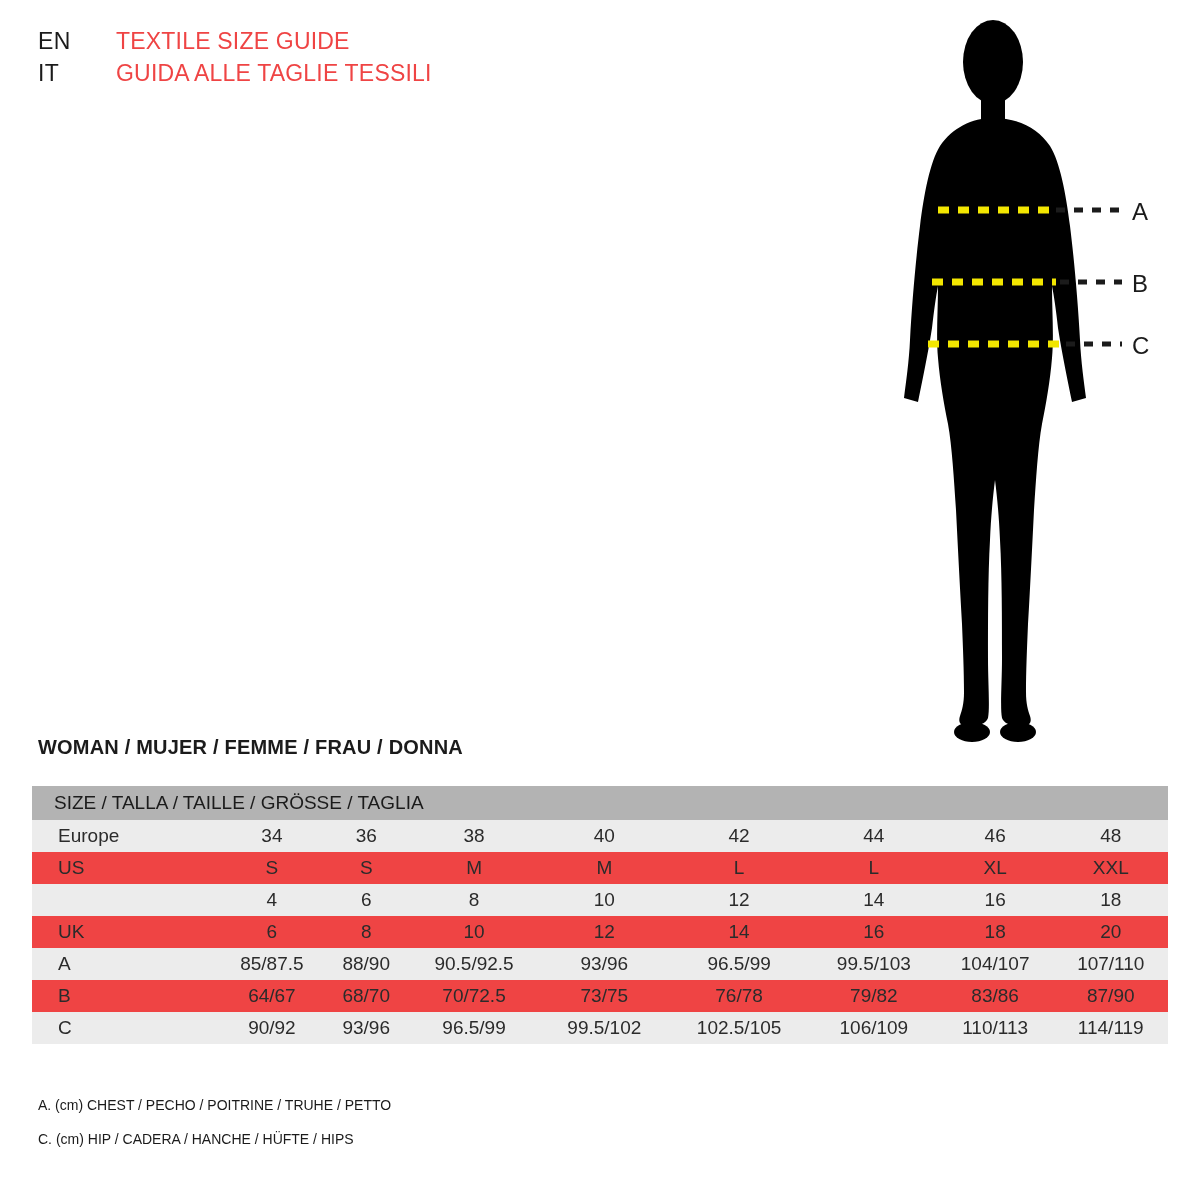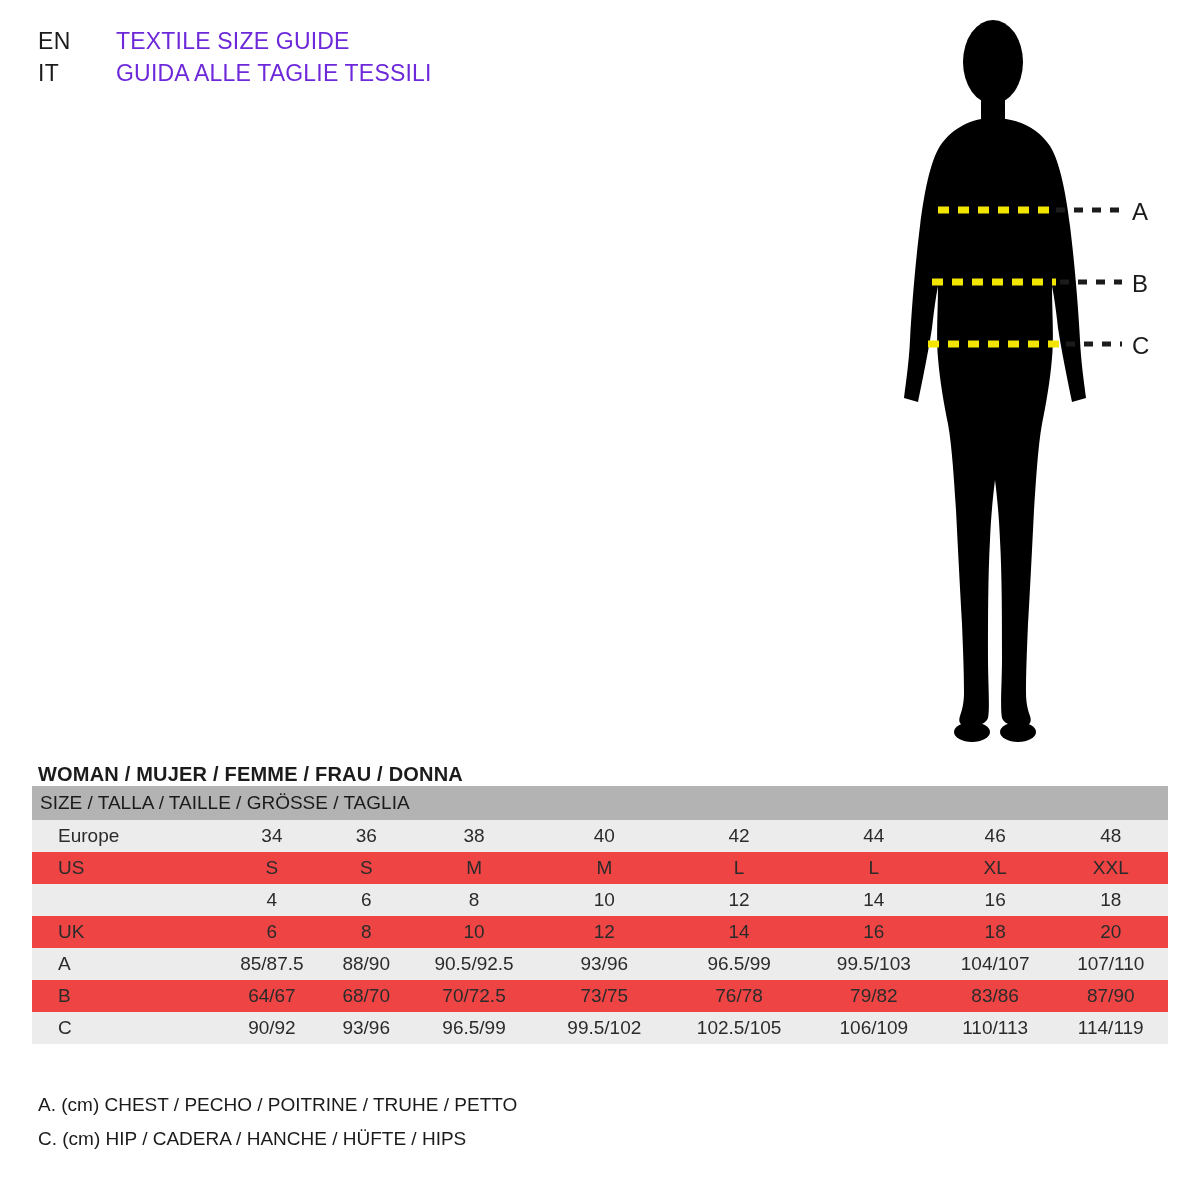--- a/index.html
+++ b/index.html
@@ -35,21 +35,21 @@
   }
   .lang-code {
     width: 78px;
     font-size: 23px;
     letter-spacing: 0.3px;
     color: #1b1b1b;
   }
   .lang-text {
     font-size: 23px;
     letter-spacing: 0.2px;
-    color: #6d28d9;
+    color: #ef4444;
     white-space: nowrap;
   }
 
   
   .figure-area {
     position: absolute;
     left: 860px;
     top: 10px;
     width: 330px;
     height: 740px;
@@ -71,21 +71,20 @@
 
   
   .section-title {
     position: absolute;
     left: 38px;
     top: 736px;
     font-size: 20px;
     font-weight: bold;
     letter-spacing: 0.2px;
     color: #1b1b1b;
-    margin-top: 27px;
   }
   table.size-table {
     position: absolute;
     left: 32px;
     top: 786px;
     width: 1136px;
     border-collapse: collapse;
     font-size: 19px;
     color: #2b2b2b;
   }
@@ -97,37 +96,37 @@
     vertical-align: middle;
   }
   table.size-table .rowhead {
     text-align: left;
     padding-left: 26px;
     width: 160px;
   }
   tr.header-row td {
     background: #b3b3b3;
     text-align: left;
-    padding-left: 8px;
+    padding-left: 22px;
     font-size: 19px;
     color: #1b1b1b;
     height: 34px;
   }
   tr.shade td { background: #ececec; }
   tr.plain td { background: #ef4444; }
 
   
   .legend {
     position: absolute;
     left: 38px;
     top: 1088px;
     width: 700px;
   }
   .legend-line {
-    font-size: 19px;
+    font-size: 14px;
     line-height: 34px;
     color: #1b1b1b;
     white-space: nowrap;
   }
 </style>
 </head>
 <body>
 
 <div class="page">
 

